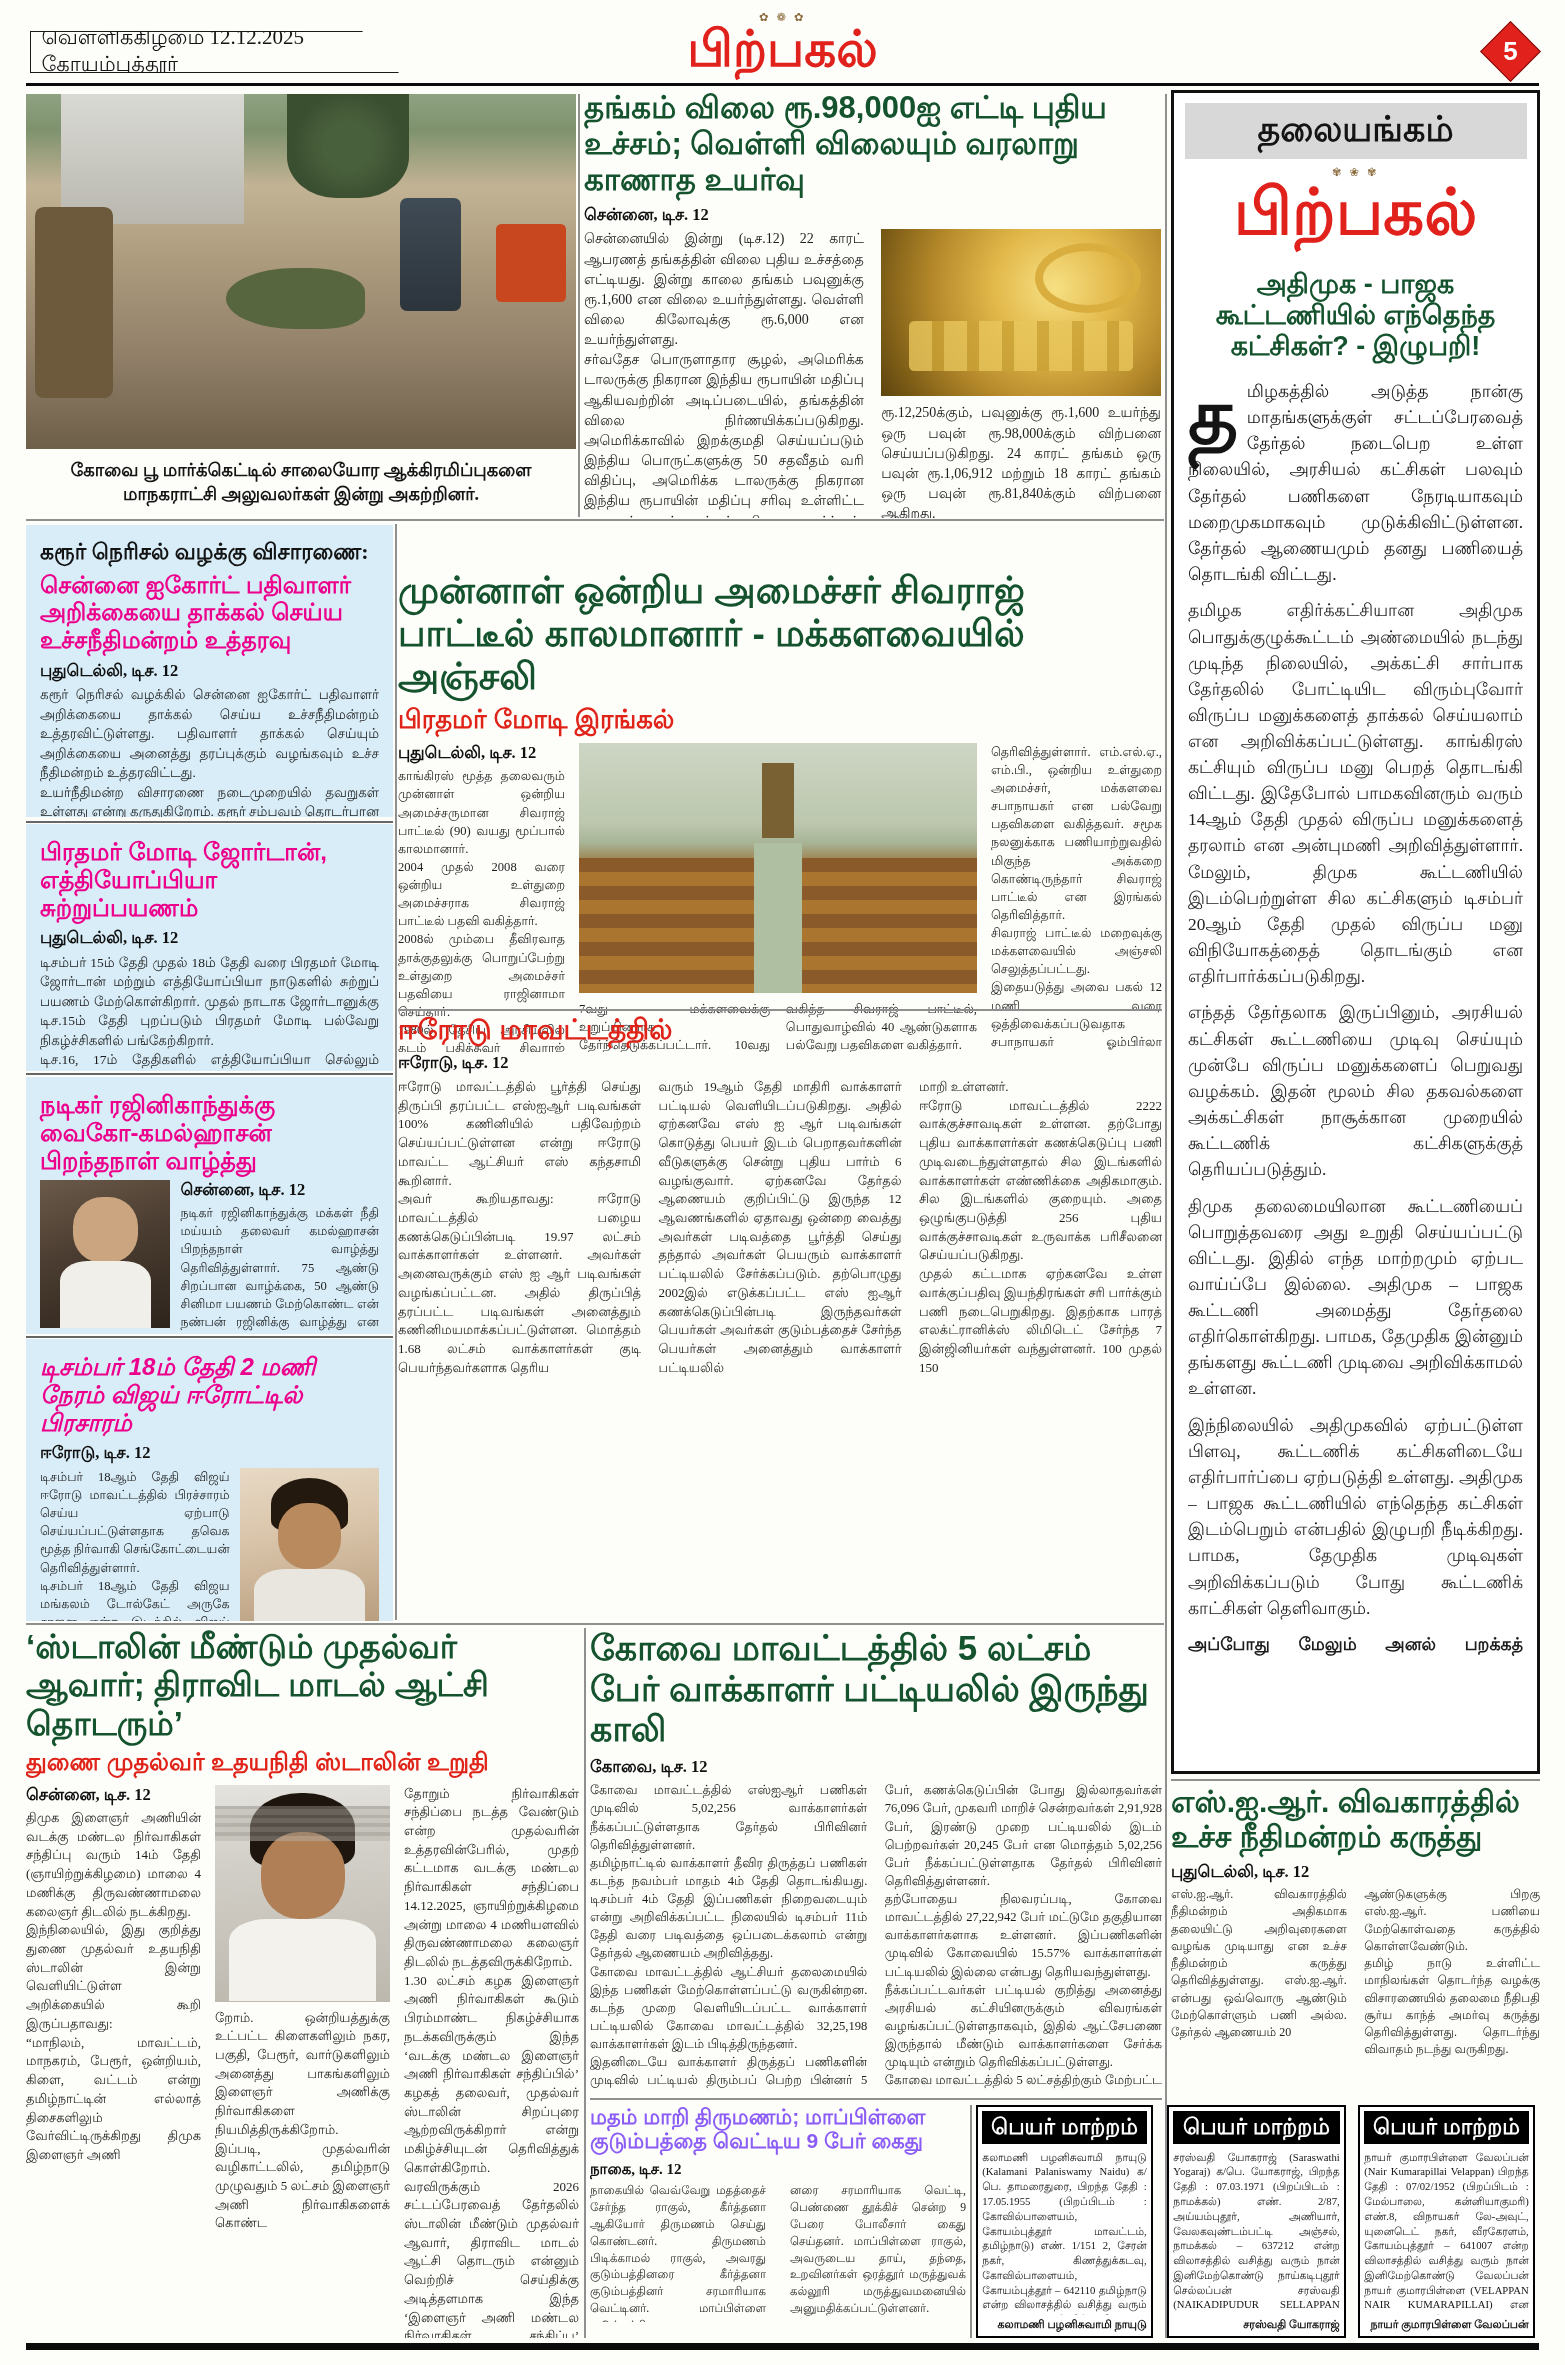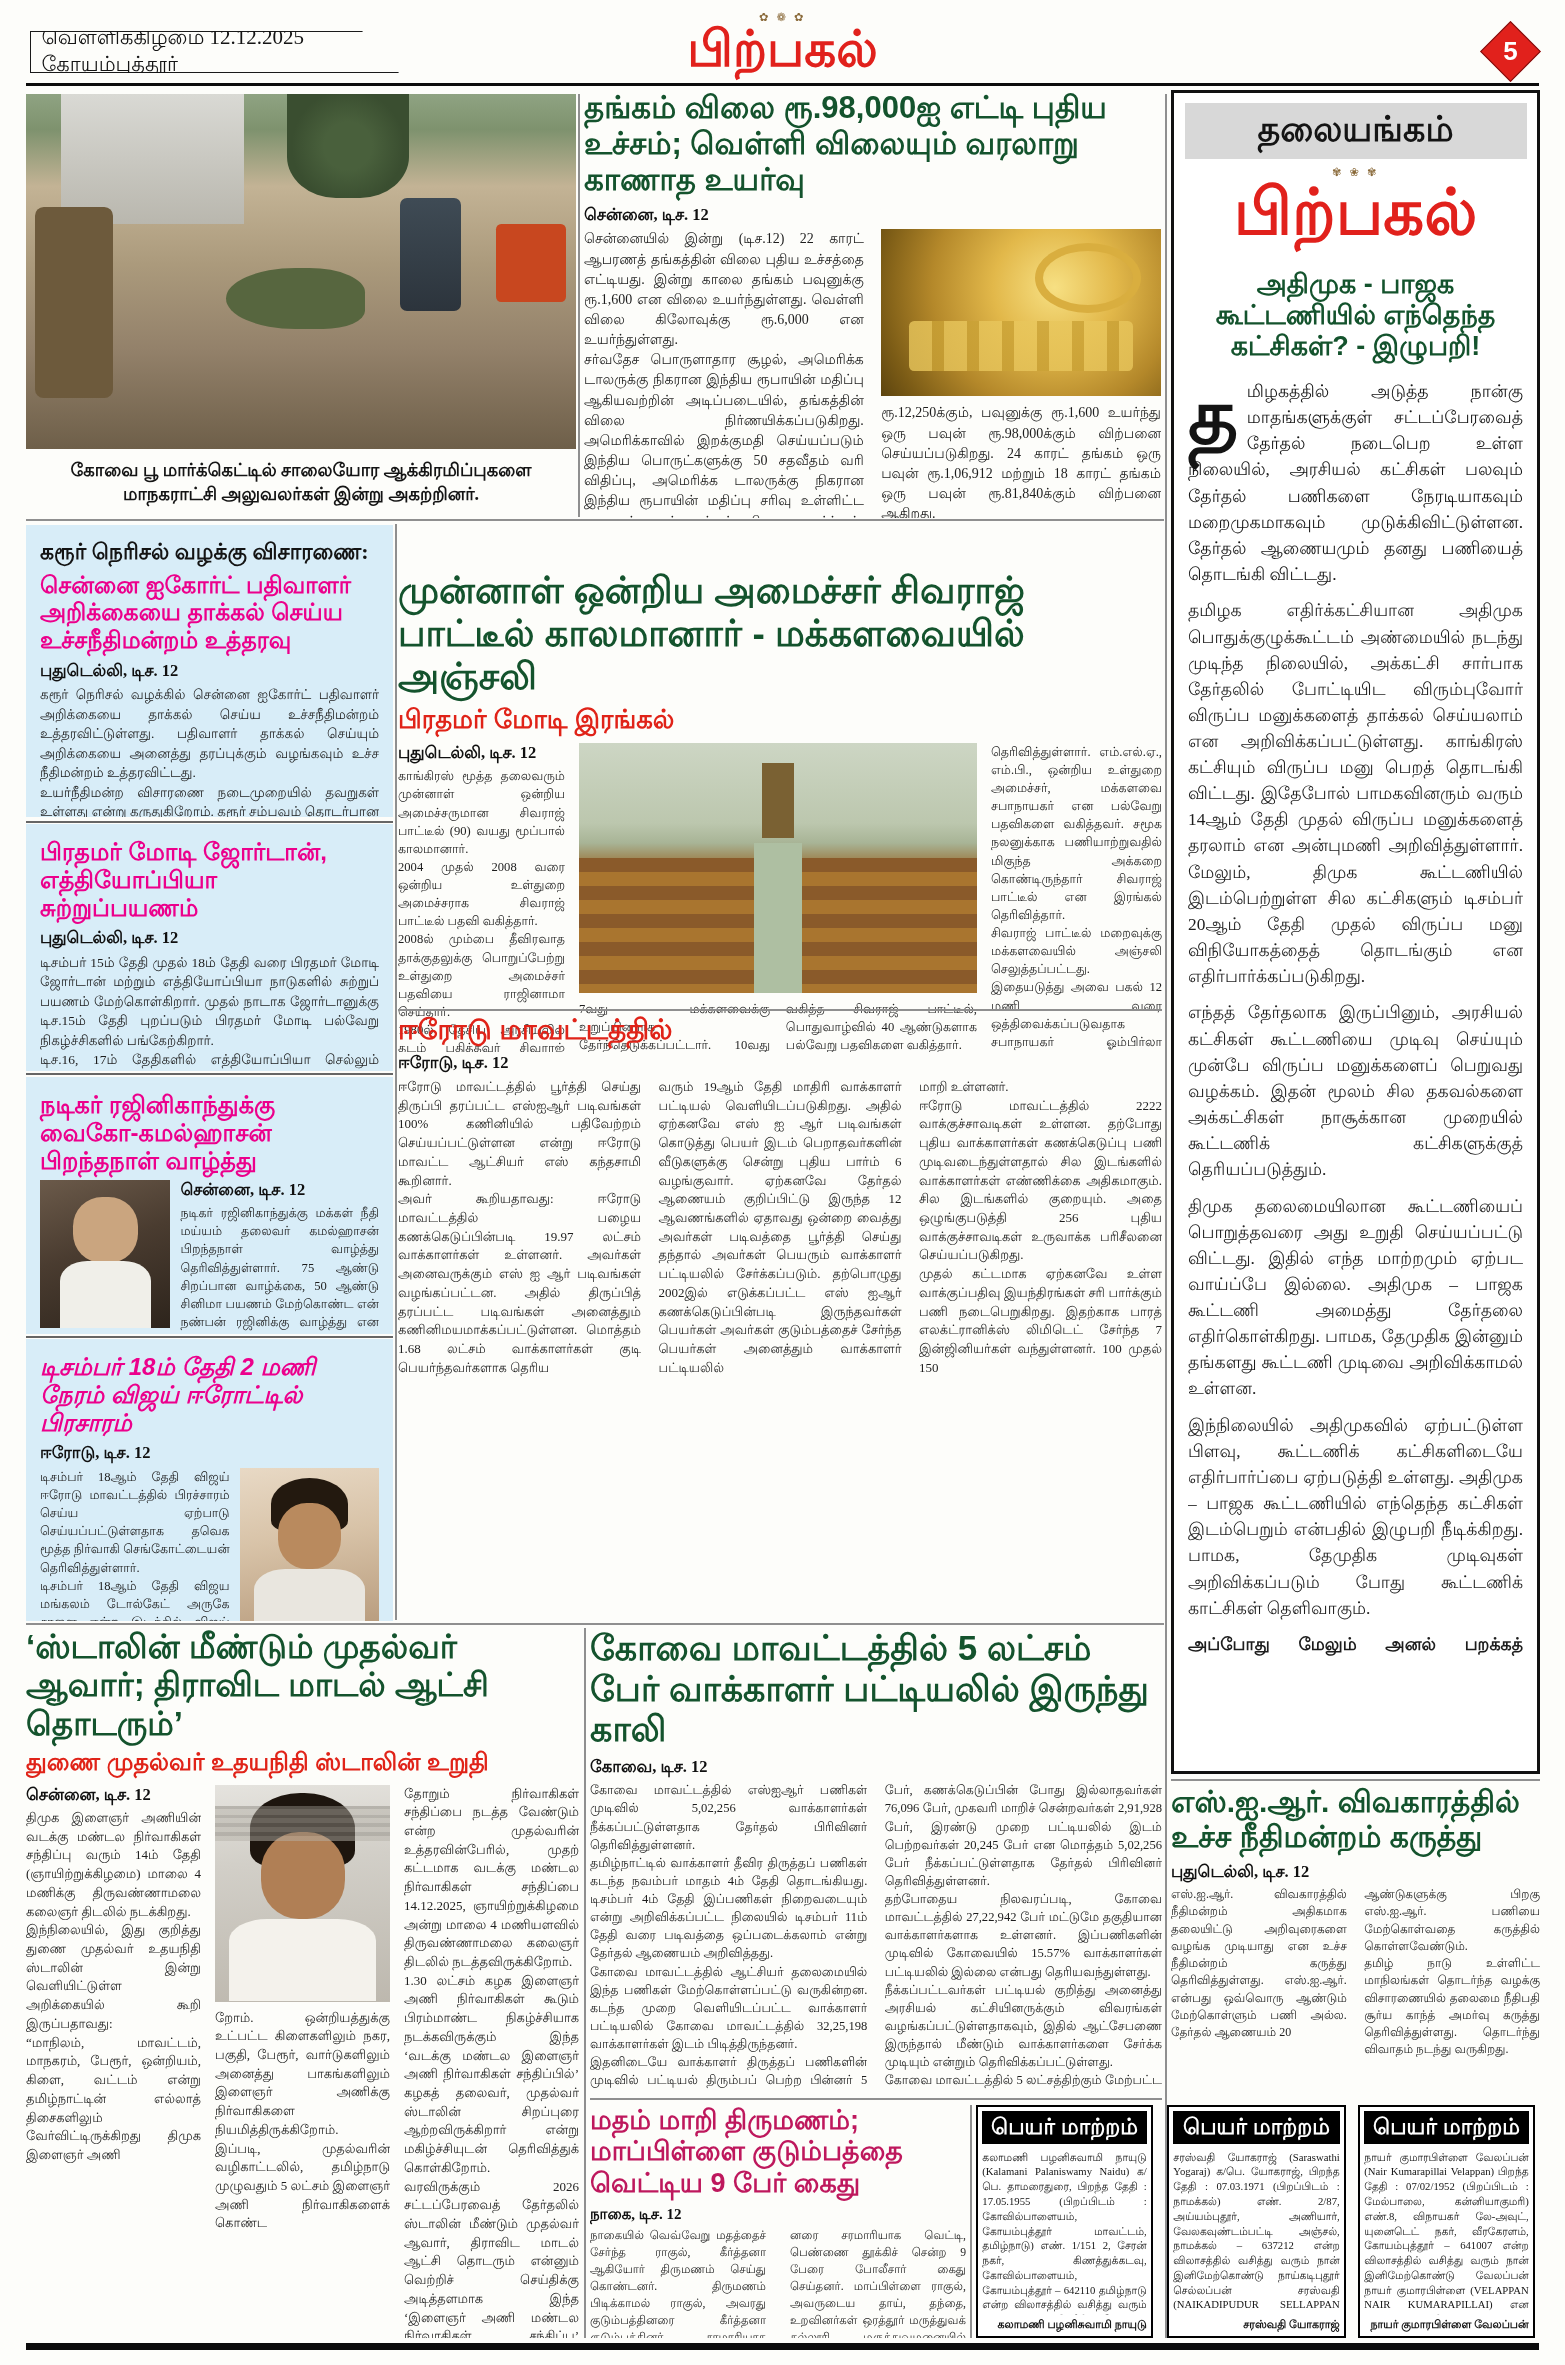--- a/index.html
+++ b/index.html
@@ -248,21 +248,21 @@
     <div class="hl" style="font-size:30px;">எஸ்.ஐ.ஆர். விவகாரத்தில் உச்ச நீதிமன்றம் கருத்து</div>
     <div class="dateline">புதுடெல்லி, டிச. 12</div>
     <div class="cols" style="height:200px;">
       <div class="col body-txt" style="font-size:12px;">எஸ்.ஐ.ஆர். விவகாரத்தில் நீதிமன்றம் அதிகமாக தலையிட்டு அறிவுரைகளை வழங்க முடியாது என உச்ச நீதிமன்றம் கருத்து தெரிவித்துள்ளது. எஸ்.ஐ.ஆர். என்பது ஒவ்வொரு ஆண்டும் மேற்கொள்ளும் பணி அல்ல. தேர்தல் ஆணையம் 20</div>
       <div class="col body-txt" style="font-size:12px;">ஆண்டுகளுக்கு பிறகு எஸ்.ஐ.ஆர். பணியை மேற்கொள்வதை கருத்தில் கொள்ளவேண்டும்.
 தமிழ் நாடு உள்ளிட்ட மாநிலங்கள் தொடர்ந்த வழக்கு விசாரணையில் தலைமை நீதிபதி சூர்ய காந்த் அமர்வு கருத்து தெரிவித்துள்ளது. தொடர்ந்து விவாதம் நடந்து வருகிறது.</div>
     </div>
   </div>
 
   <div class="abs" style="left:590px;top:2105px;width:376px;height:233px;overflow:hidden;">
-    <div class="hl" style="font-size:27px;color:#be185d;">மதம் மாறி திருமணம்; மாப்பிள்ளை குடும்பத்தை வெட்டிய 9 பேர் கைது</div>
+    <div class="hl" style="font-size:21px;color:#8b5cf6;">மதம் மாறி திருமணம்; மாப்பிள்ளை குடும்பத்தை வெட்டிய 9 பேர் கைது</div>
     <div class="dateline" style="font-size:15px;">நாகை, டிச. 12</div>
     <div class="cols" style="height:139px;gap:24px;">
       <div class="col body-txt" style="font-size:11.7px;">நாகையில் வெவ்வேறு மதத்தைச் சேர்ந்த ராகுல், கீர்த்தனா ஆகியோர் திருமணம் செய்து கொண்டனர். திருமணம் பிடிக்காமல் ராகுல், அவரது குடும்பத்தினரை கீர்த்தனா குடும்பத்தினர் சரமாரியாக வெட்டினர். மாப்பிள்ளை குடும்பத்தி</div>
       <div class="col body-txt" style="font-size:11.7px;">னரை சரமாரியாக வெட்டி, பெண்ணை தூக்கிச் சென்ற 9 பேரை போலீசார் கைது செய்தனர். மாப்பிள்ளை ராகுல், அவருடைய தாய், தந்தை, உறவினர்கள் ஒரத்தூர் மருத்துவக் கல்லூரி மருத்துவமனையில் அனுமதிக்கப்பட்டுள்ளனர்.</div>
     </div>
   </div>
 
   <div class="classified" style="left:976px;top:2105px;width:177px;height:233px;">
     <div class="cl-head">பெயர் மாற்றம்</div>
     <div class="cl-body" style="height:165px;overflow:hidden;">கலாமணி பழனிசுவாமி நாயுடு (Kalamani Palaniswamy Naidu) க/பெ. தாமரைதுரை, பிறந்த தேதி : 17.05.1955 (பிறப்பிடம் : கோவில்பாளையம், கோயம்புத்தூர் மாவட்டம், தமிழ்நாடு) எண். 1/151 2, சேரன் நகர், கிணத்துக்கடவு, கோவில்பாளையம், கோயம்புத்தூர் – 642110 தமிழ்நாடு என்ற விலாசத்தில் வசித்து வரும் நான் இனிமேற்கொண்டு கலாமணி தாமரைதுரை (KALAMANI THAMARAIDURAI) என அழைக்கப்படுவேனாகவும்.</div>

